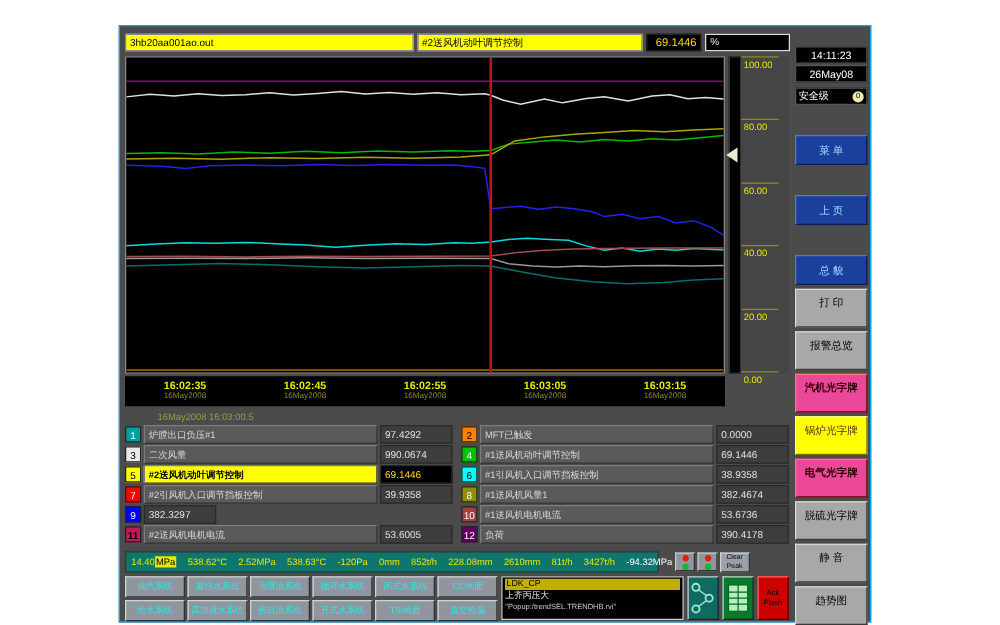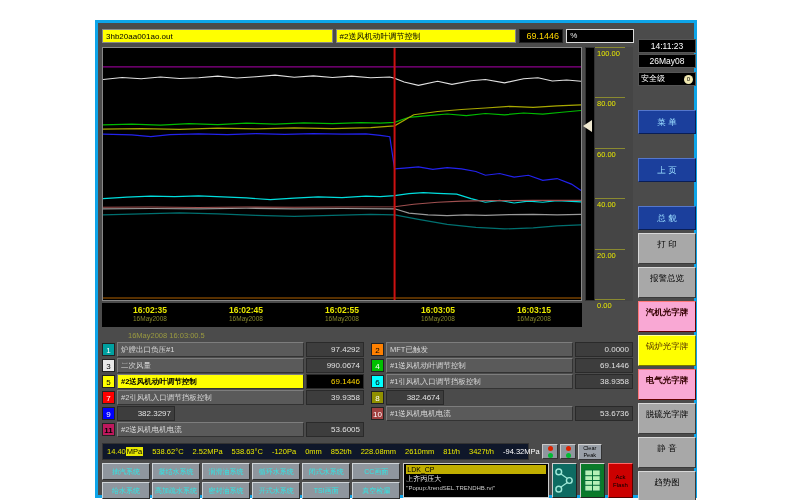--- a/index.html
+++ b/index.html
@@ -1,17 +1,17 @@
 <!DOCTYPE html>
 <html><head>
 <meta charset="utf-8">
 <style>
   * { margin:0; padding:0; box-sizing:border-box; font-family:"Liberation Sans","DejaVu Sans",sans-serif; }
   html,body { width:800px; height:500px; background:#ffffff; overflow:hidden; }
-  #app { position:absolute; left:95px; top:20px; width:602px; height:478px; background:#4b4b4b; border:3px solid #0ea5e9; }
+  #app { position:absolute; left:95px; top:20px; width:602px; height:478px; background:#4b4b4b; border:1px solid #0ea5e9; }
   
   #topbar { position:absolute; left:4px; top:6px; height:14px; width:532px; display:flex; gap:3px; }
   .ybox { background:#ffff00; color:#000; font-size:8px; line-height:13px; padding:0 3px; border:1px solid #888; overflow:hidden; white-space:nowrap; }
   #file-box { width:246px; }
   #title-box { width:192px; }
   #val-box { width:47px; background:#000; color:#ffd700; font-size:9px; line-height:12px; text-align:right; padding:0 3px; border:1px solid #222; }
   #unit-box { width:72px; background:#000; color:#e8e8e8; font-size:8px; line-height:12px; padding:0 3px; border:1px solid #ddd; }
   
   #plot { position:absolute; left:4px; top:24px; width:480px; height:254px; background:#000; border:1px solid #888; }
   #plot svg { position:absolute; left:0; top:0; width:100%; height:100%; }
@@ -25,25 +25,25 @@
   .xtick { position:absolute; top:2px; width:70px; margin-left:-35px; text-align:center; }
   .xtick .t { color:#e8e800; font-size:8.5px; font-weight:bold; }
   .xtick .d { color:#8a8a30; font-size:6.5px; }
   #cursor-ts { position:absolute; left:30px; top:308px; color:#9a9a40; font-size:7.5px; }
   
   #legend { position:absolute; left:4px; top:319px; width:531px; display:flex; gap:7px; }
   .lcol { flex:1; display:flex; flex-direction:column; gap:1px; }
   .lrow { display:flex; height:15px; gap:2px; }
   .lnum { width:13px; height:13px; margin-top:1px; font-size:8px; line-height:13px; text-align:center; border:1px solid #222; }
   .llab { flex:1; background:#5a5a5a; border:1px solid #7d7d7d; border-bottom-color:#333; border-right-color:#333; color:#d8d8d8; font-size:7.5px; line-height:13px; padding:0 3px; overflow:hidden; white-space:nowrap; }
-  .lval { width:58px; background:#3d3d3d; border:1px solid #2a2a2a; color:#e0e0e0; font-size:8px; line-height:13px; text-align:right; padding:0 3px; }
+  .lval { width:58px; background:#3d3d3d; border:1px solid #2a2a2a; color:#e0e0e0; font-size:8px; line-height:13px; text-align:left; padding:0 3px; }
   .lrow.hl .llab { background:#ffff00; color:#000; font-weight:bold; }
   .lrow.hl .lval { background:#000; color:#ffd700; }
   
-  #statusbar { position:absolute; left:4px; top:420px; width:427px; height:17px; background:#0f172a; border:1px solid #333; display:flex; align-items:center; gap:2px; padding:0 4px; }
+  #statusbar { position:absolute; left:4px; top:420px; width:427px; height:17px; background:#0f766e; border:1px solid #333; display:flex; align-items:center; gap:2px; padding:0 4px; }
   .sv { color:#e8e800; font-size:7.5px; white-space:nowrap; }
   .sv .badge { background:#e8e800; color:#000; padding:0 1px; }
   #sb-right { margin-left:auto; display:flex; gap:2px; align-items:center; }
   .tlight { width:16px; height:15px; background:#8f969e; border:1px solid #c8c8c8; border-bottom-color:#333; border-right-color:#333; position:relative; }
   .tlight i { position:absolute; left:5px; width:5px; height:5px; border-radius:50%; }
   .tlight .r { top:1px; background:#dd2200; } .tlight .g { top:8px; background:#00bb33; }
   #clear-peak { width:24px; height:16px; background:#9aa0a8; border:1px solid #d0d0d0; border-bottom-color:#333; border-right-color:#333; color:#000; font-size:5.5px; line-height:7px; text-align:center; }
   
   #bottom { position:absolute; left:4px; top:440px; width:531px; height:36px; display:flex; gap:3px; }
   #navgrid { width:308px; display:grid; grid-template-columns:repeat(6,1fr); grid-template-rows:17px 17px; gap:2px; }
@@ -56,21 +56,21 @@
   #icon-net { background:#0e6b62; } #icon-grid { background:#0a7a2a; }
   #ack-btn { width:26px; height:35px; background:#cc0000; border:1px solid #ff6666; border-bottom-color:#550000; border-right-color:#550000; color:#000; font-size:6px; line-height:8px; text-align:center; padding-top:9px; }
   
   #sidebar { position:absolute; left:540px; top:16px; width:58px; height:474px; display:flex; flex-direction:column; }
   .sb-black { background:#000; color:#fff; font-size:8.5px; line-height:12px; text-align:center; border:1px solid #555; }
   #safety { margin-top:4px; display:flex; align-items:center; justify-content:space-between; padding:0 2px; height:16px; }
   #safety .circ { width:9px; height:9px; border-radius:50%; background:#f0e8b0; color:#000; font-size:6px; line-height:9px; text-align:center; }
   .sb-btn { margin-top:3px; height:31px; font-size:8.5px; line-height:20px; text-align:center; border:1px solid; overflow:hidden; white-space:nowrap; }
   .sb-blue { background:#1b3f9c; color:#9adcff; border-color:#5577cc #0a1e55 #0a1e55 #5577cc; height:24px; line-height:23px;margin-top:24px; }
   .sb-gray { background:#a8a8a8; color:#000; border-color:#d8d8d8 #3a3a3a #3a3a3a #d8d8d8; }
-  .sb-red { background:#f9a8d4; color:#300; border-color:#ff7777 #660000 #660000 #ff7777; font-weight:bold; }
+  .sb-red { background:#ec4899; color:#300; border-color:#ff7777 #660000 #660000 #ff7777; font-weight:bold; }
   .sb-yellow { background:#ffff00; color:#553300; border-color:#ffff99 #777700 #777700 #ffff99; font-weight:normal; }
   #ind-strip { margin-top:4px; height:9px; background:#f0efe2; border:1px solid #888; display:flex; gap:3px; padding:1px 3px; }
   #ind-strip i { width:7px; height:5px; background:#00aa22; }
   #alarm-list { margin-top:2px; flex:1; border:1px solid #777; overflow:hidden; }
   .al-red { background:#ee0000; color:#7a0000; font-size:6.5px; line-height:9px; padding:0 1px; white-space:nowrap; overflow:hidden; }
   .al-yel { background:#ffff00; color:#8a7a00; font-size:6.5px; line-height:9px; padding:0 1px; white-space:nowrap; overflow:hidden; }
 </style>
 </head>
 <body>
 
@@ -194,26 +194,32 @@
           <span class="llab">#1送风机动叶调节控制</span>
           <span class="lval">69.1446</span>
         </div>
         <div class="lrow">
           <span class="lnum" style="background: rgb(0, 255, 255); color: rgb(0, 0, 0);">6</span>
           <span class="llab">#1引风机入口调节挡板控制</span>
           <span class="lval">38.9358</span>
         </div>
         <div class="lrow">
           <span class="lnum" style="background: rgb(144, 144, 0); color: rgb(255, 255, 255);">8</span>
+          <span class="llab">#1送风机风量1</span>
           <span class="lval">382.4674</span>
         </div>
         <div class="lrow">
           <span class="lnum" style="background: rgb(160, 64, 64); color: rgb(255, 255, 255);">10</span>
           <span class="llab">#1送风机电机电流</span>
           <span class="lval">53.6736</span>
+        </div>
+        <div class="lrow">
+          <span class="lnum" style="background: rgb(96, 0, 96); color: rgb(255, 255, 255);">12</span>
+          <span class="llab">负荷</span>
+          <span class="lval">390.4178</span>
         </div>
       </div>
   </div>
 
   <div id="statusbar">
     <span id="sb-values" style="display:flex;gap:9px;">
         <span class="sv">14.40<span class="badge">MPa</span></span>
         <span class="sv">538.62°C</span>
         <span class="sv">2.52MPa</span>
         <span class="sv">538.63°C</span>

